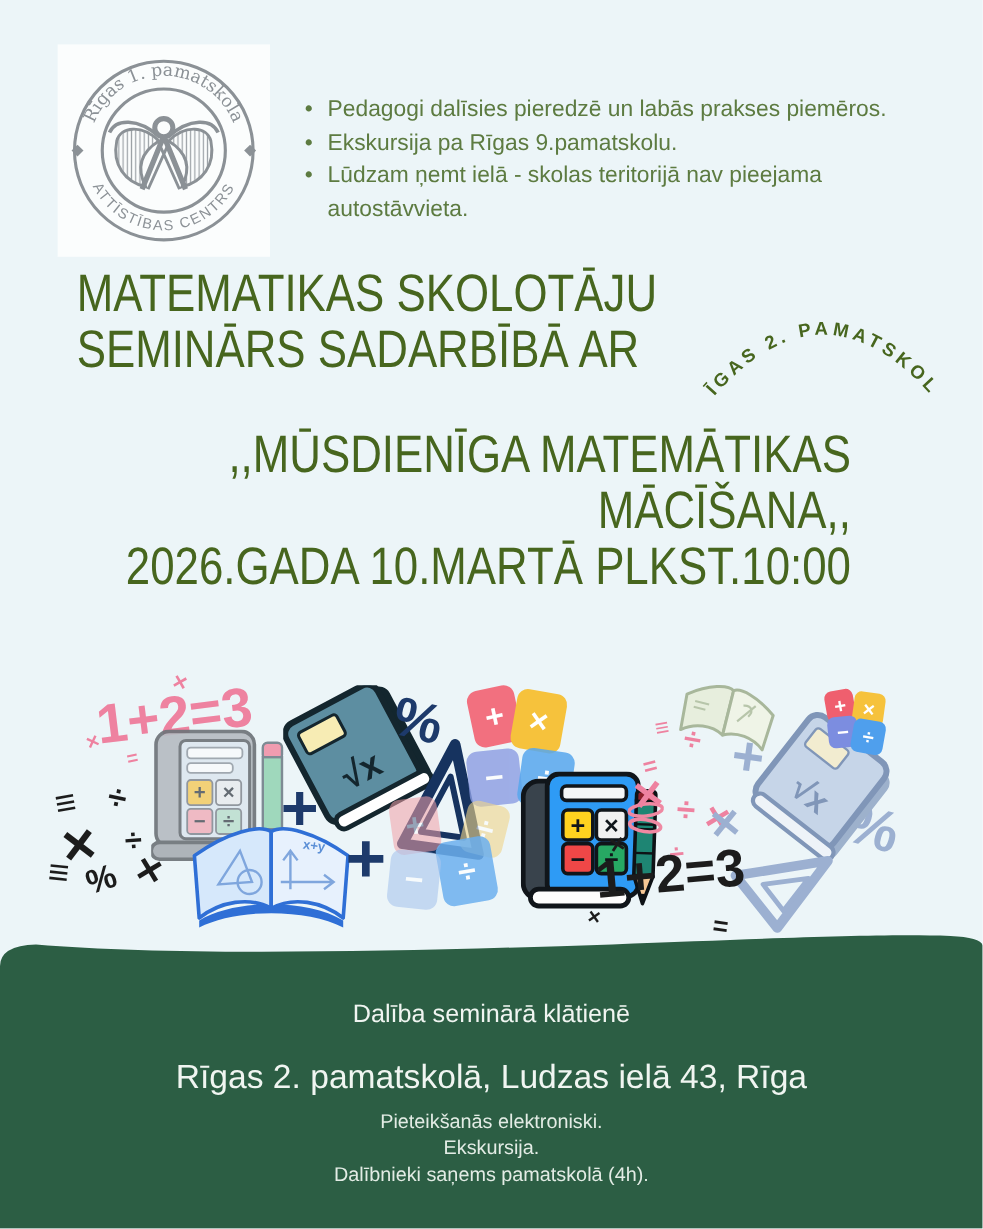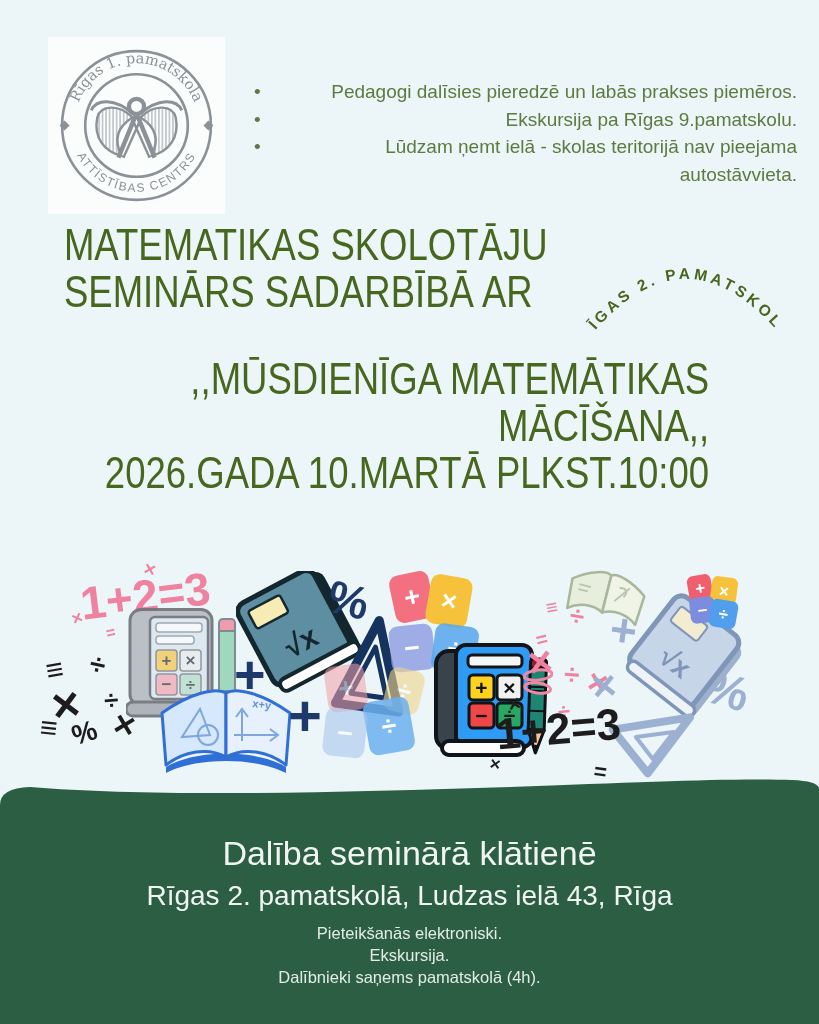--- a/index.html
+++ b/index.html
@@ -3,21 +3,21 @@
 <meta charset="utf-8">
 <style>
   html,body{margin:0;padding:0;}
   body{font-family:"Liberation Sans",sans-serif;background:#ffffff;}
   .poster{position:relative;width:819px;height:1024px;background:#ecf5f8;overflow:hidden;}
 
   
   .logo-box{position:absolute;left:48px;top:37px;width:177px;height:177px;background:#fbfdfd;}
 
   
-  .bullets{position:absolute;left:252px;top:78px;width:545px;color:#5d7b41;font-size:19px;line-height:27.5px;text-align:right;}
+  .bullets{position:absolute;left:252px;top:78px;width:545px;color:#5d7b41;font-size:19px;line-height:27.5px;}
   .bullets .li{position:relative;padding-left:21px;}
   .bullets .li::before{content:"•";position:absolute;left:2px;top:0;color:#5d7b41;}
 
   
   .title-block{position:absolute;left:0;top:221px;width:752px;color:#47661e;}
   .subtitle-block{position:absolute;left:0;top:355px;width:775px;text-align:right;color:#47661e;}
   .h-line{font-size:44px;line-height:47px;font-weight:500;transform:scaleX(.83);transform-origin:50% 50%;white-space:nowrap;}
   .curved-svg{position:absolute;left:578px;top:236px;}
 
   
@@ -29,21 +29,21 @@
   .navy{color:#1d3a6b;}
   .ink{color:#1c1c1c;}
   .slate{color:#9cb0d1;}
   .tile{position:absolute;display:flex;align-items:center;justify-content:center;color:#fff;font-weight:bold;border-radius:9px;font-size:27px;}
   .tile.small{border-radius:6px;font-size:17px;}
   .eq{position:absolute;font-weight:bold;white-space:nowrap;}
 
   
   .footer-svg{position:absolute;left:0;top:775px;}
   .footer-text{position:absolute;left:0;top:834px;width:819px;text-align:center;color:#f0f5f1;}
-  .f1{font-size:34px;margin-bottom:7px;}
+  .f1{font-size:21px;margin-bottom:24px;}
   .f2{font-size:28px;margin-bottom:10px;}
   .f-small{font-size:16.5px;line-height:22px;color:#e3ece5;}
 </style>
 </head>
 <body>
 
 <div class="poster">
 
   <div class="logo-box">
     <svg width="177" height="177" viewBox="0 0 176 176">

